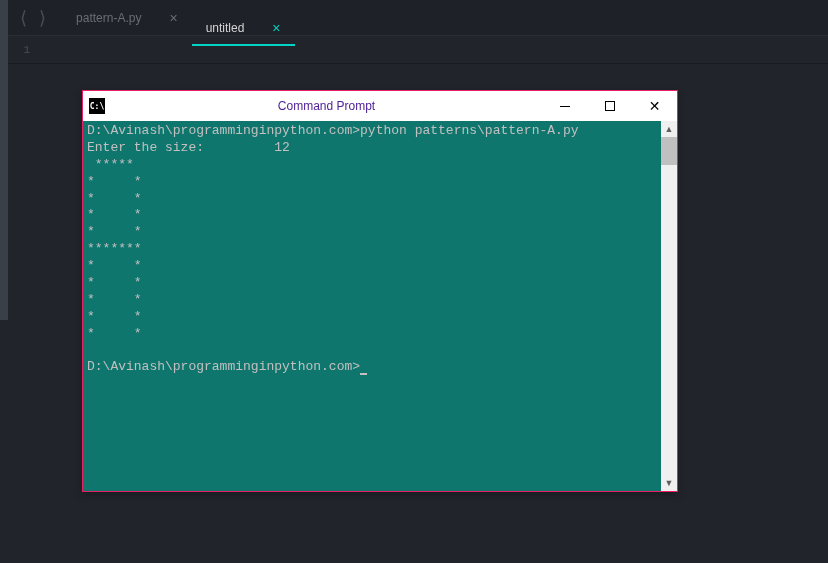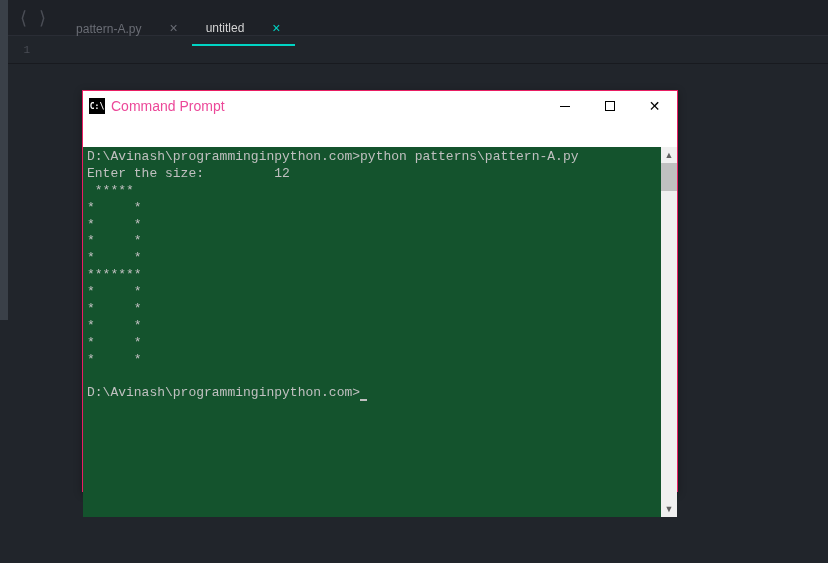--- a/index.html
+++ b/index.html
@@ -115,23 +115,24 @@
       margin-right: 6px;
       display: flex;
       align-items: center;
       justify-content: center;
       font-size: 8px;
       color: white;
       font-family: monospace;
       font-weight: bold;
     }
     .cmd-title {
-      font-size: 14px;
-      color: #ec4899;
+      font-size: 12px;
+      color: #4c1d95;
       flex: 1;
+      text-align: center;
     }
     .cmd-controls {
       display: flex;
     }
     .cmd-ctrl-btn {
       width: 45px;
       height: 30px;
       display: flex;
       align-items: center;
       justify-content: center;
@@ -146,25 +147,24 @@
       width: 10px;
       height: 10px;
       border: 1px solid #000;
     }
     .close-icon {
       font-size: 14px;
       line-height: 1;
       font-weight: 300;
     }
     .cmd-body {
-      background: #14532d;
+      background: #0f766e;
       height: calc(100% - 30px);
       position: relative;
       overflow: hidden;
-      margin-top: 26px;
     }
     .cmd-content {
       padding: 2px 4px;
       color: #c0c0c0;
       font-family: 'Consolas', 'Courier New', monospace;
       font-size: 13px;
       line-height: 1.3;
       white-space: pre;
     }
     .cmd-scrollbar {
@@ -205,21 +205,21 @@
     }
   </style>
 </head>
 <body>
 
 <div class="left-strip"></div>
 
 <div class="tab-bar">
   <div class="nav-btn">⟨</div>
   <div class="nav-btn">⟩</div>
-  <div class="tab" style="margin-left:10px;align-items:flex-end;">
+  <div class="tab" style="margin-left:10px;">
     <span class="tab-label">pattern-A.py</span>
     <span class="tab-close">×</span>
   </div>
   <div class="tab active">
     <span class="tab-label">untitled</span>
     <span class="tab-close">×</span>
   </div>
 </div>
 
 <div class="editor-area">

